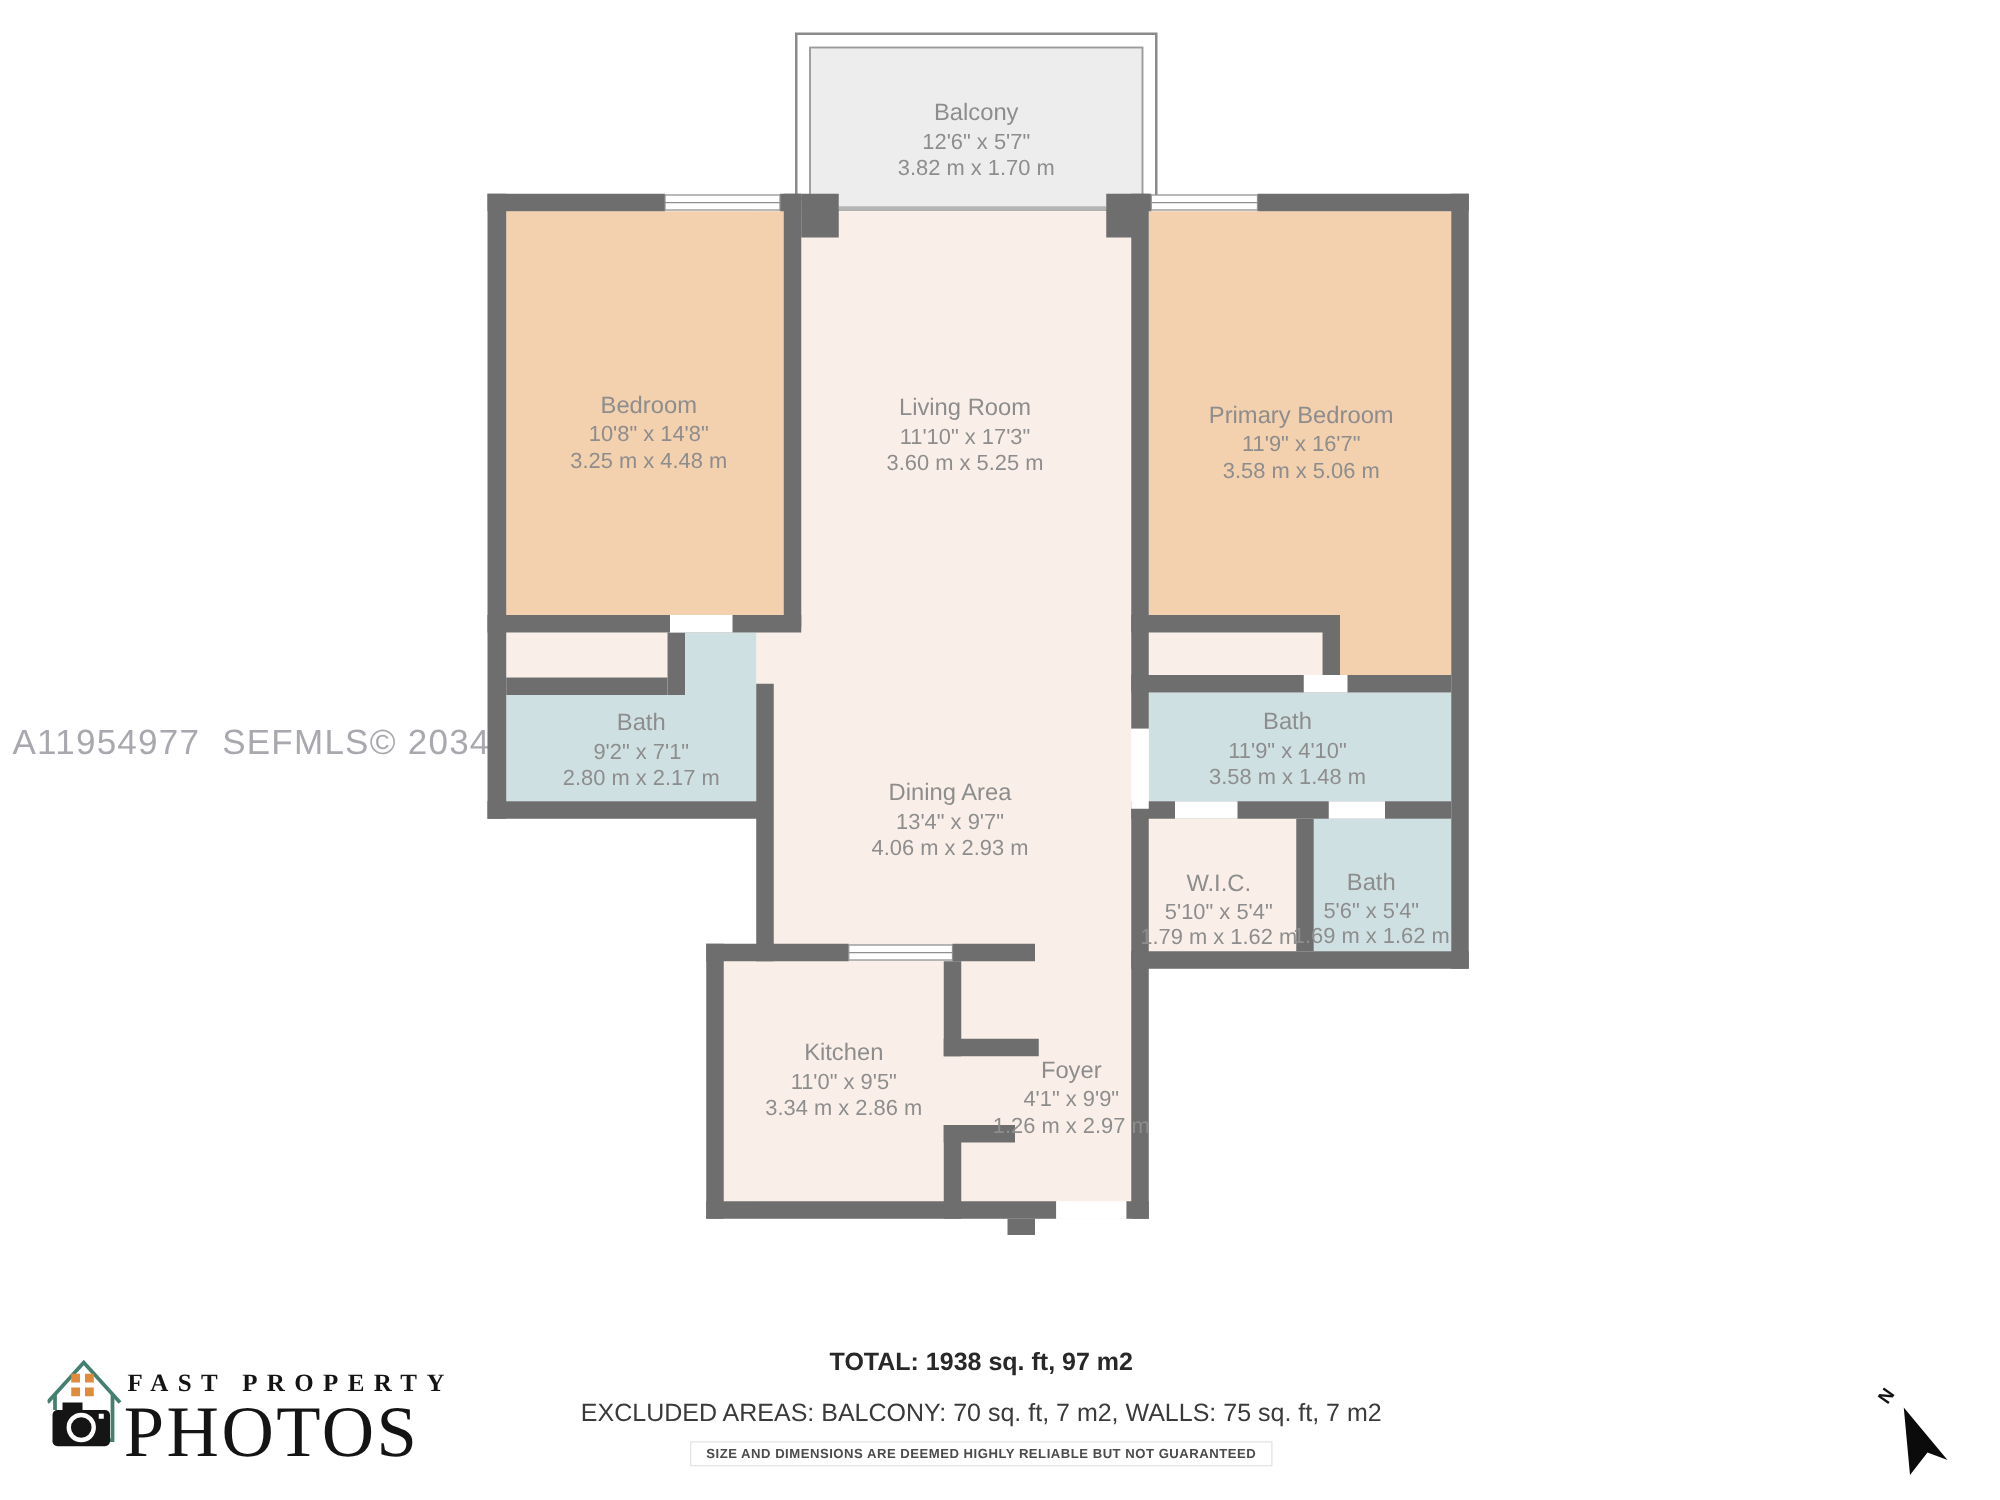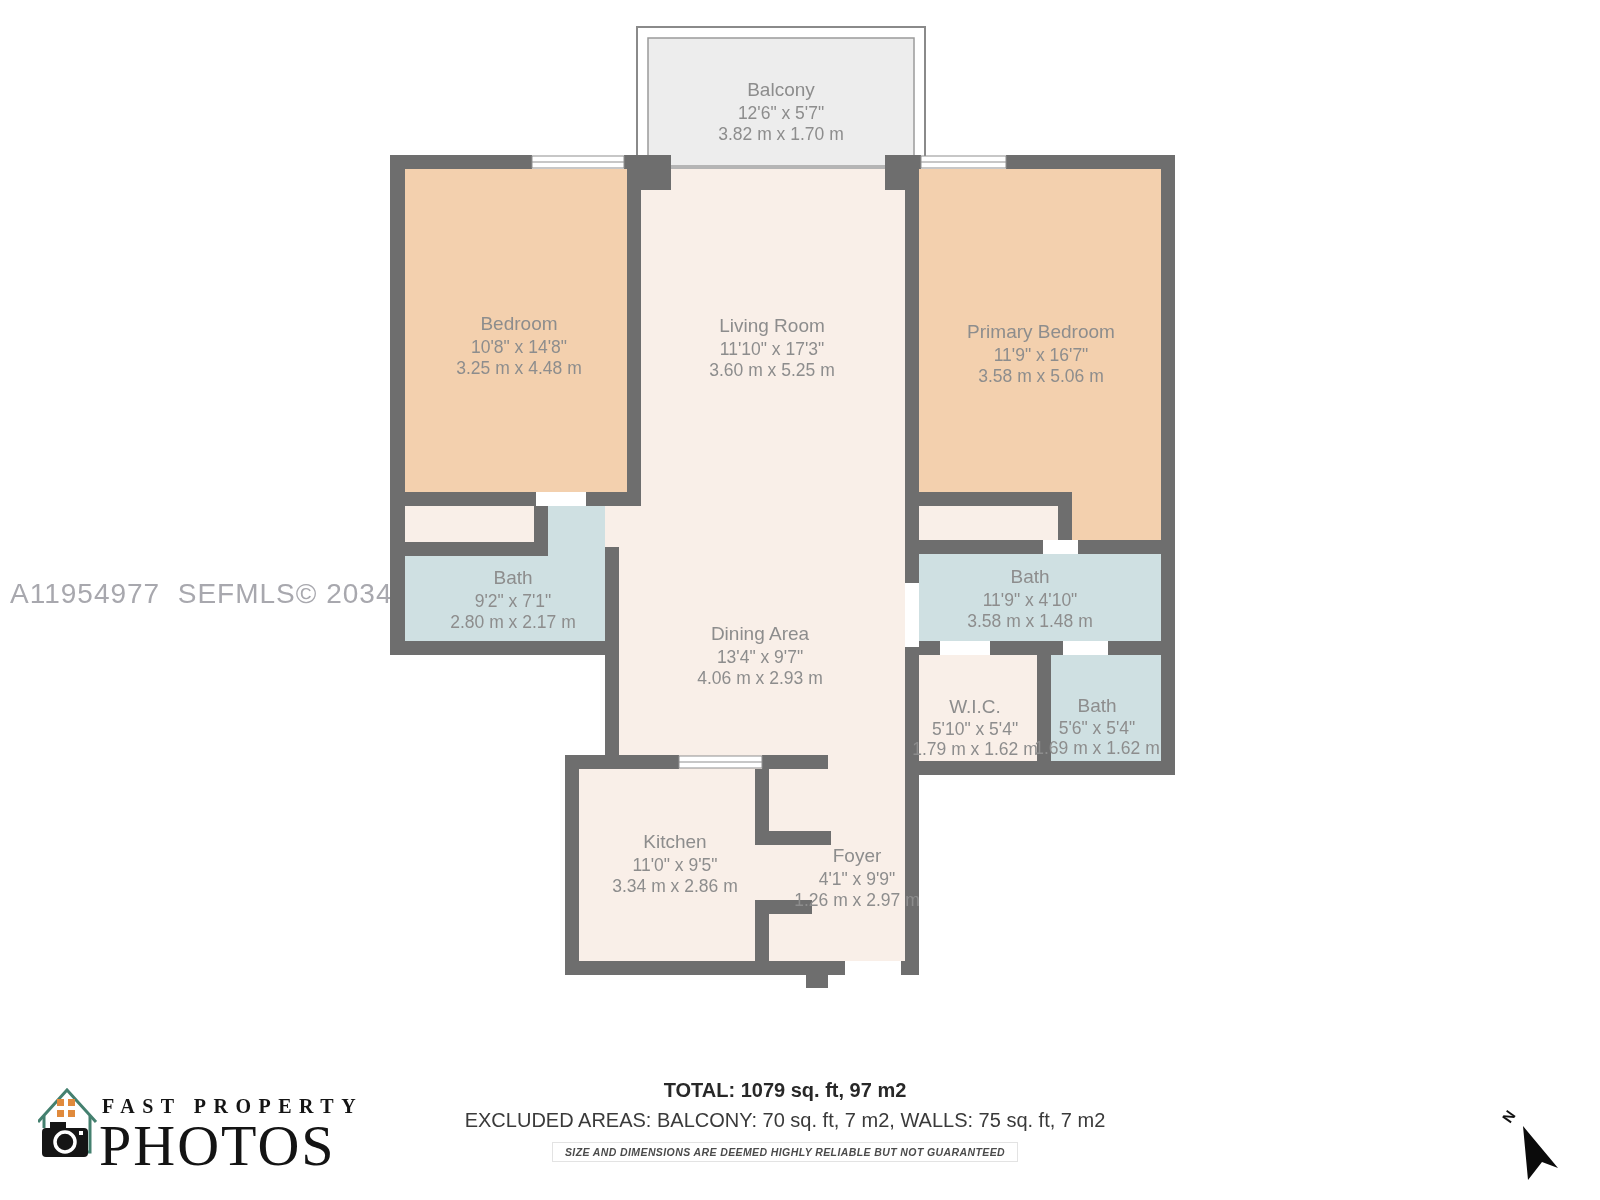--- a/index.html
+++ b/index.html
@@ -16,23 +16,23 @@
   .win{fill:#ffffff;stroke:#8f8f8f;stroke-width:1;}
   .winline{stroke:#8f8f8f;stroke-width:1;}
   .slide{fill:#b5b5b5;}
   .room-name{font-family:"Liberation Sans",sans-serif;font-size:19px;fill:var(--label_text);text-anchor:middle;}
   .room-dim{font-family:"Liberation Sans",sans-serif;font-size:17.5px;fill:var(--label_text);text-anchor:middle;}
   .watermark{position:absolute;left:10px;top:578px;font-size:28px;letter-spacing:1px;
              color:var(--watermark_text);white-space:pre;}
   .summary{position:absolute;left:785px;top:1080px;transform:translateX(-50%);
            text-align:center;color:var(--summary_text);width:900px;}
   .summary .bold-line{font-weight:bold;font-size:20px;line-height:20px;margin:0 0 1px 0;}
-  .summary .excluded-line{font-size:20px;font-weight:normal;margin-top:9px;color:#3a3a3a;}
+  .summary .excluded-line{font-size:20px;font-weight:normal;margin-top:20px;color:#3a3a3a;}
   .disclaimer-box{display:inline-block;margin-top:10px;border:1px solid #e3e3e3;
-                  padding:3px 12px;font-size:10.5px;letter-spacing:.4px;color:#4b4b4b;font-weight:bold;font-style:italic;}
+                  padding:3px 12px;font-size:10.5px;letter-spacing:.4px;color:#4b4b4b;font-weight:bold;}
   .logo{position:absolute;left:38px;top:1066px;}
   .compass{position:absolute;left:1470px;top:1090px;}
 </style>
 </head>
 <body>
 
 <div class="page">
 
   <div class="watermark">A11954977  SEFMLS© 2034</div>
 
@@ -164,21 +164,21 @@
       <text class="room-dim" x="675" y="892">3.34 m x 2.86 m</text>
     </g>
     <g>
       <text class="room-name" x="857" y="862">Foyer</text>
       <text class="room-dim" x="857" y="885">4'1" x 9'9"</text>
       <text class="room-dim" x="857" y="906">1.26 m x 2.97 m</text>
     </g>
   </svg>
 
   <div class="summary">
-    <div class="bold-line">TOTAL: 1079 sq. ft, 97 m2</div>
+    <div class="bold-line">TOTAL: 1938 sq. ft, 97 m2</div>
     <div class="excluded-line">EXCLUDED AREAS: BALCONY: 70 sq. ft, 7 m2, WALLS: 75 sq. ft, 7 m2</div>
     <div><span class="disclaimer-box">SIZE AND DIMENSIONS ARE DEEMED HIGHLY RELIABLE BUT NOT GUARANTEED</span></div>
   </div>
 
   <svg class="logo" width="320" height="110" viewBox="0 0 320 110">
     <g>
       <path d="M0,56 L29,24 L58,56" fill="none" stroke="var(--logo_teal)" stroke-width="3"></path>
       <path d="M52,50 L52,86 L18,86" fill="none" stroke="var(--logo_teal)" stroke-width="3"></path>
       <path d="M6,50 L6,62" fill="none" stroke="var(--logo_teal)" stroke-width="3"></path>
       <rect x="19" y="33" width="7" height="7" fill="var(--logo_orange)"></rect>

